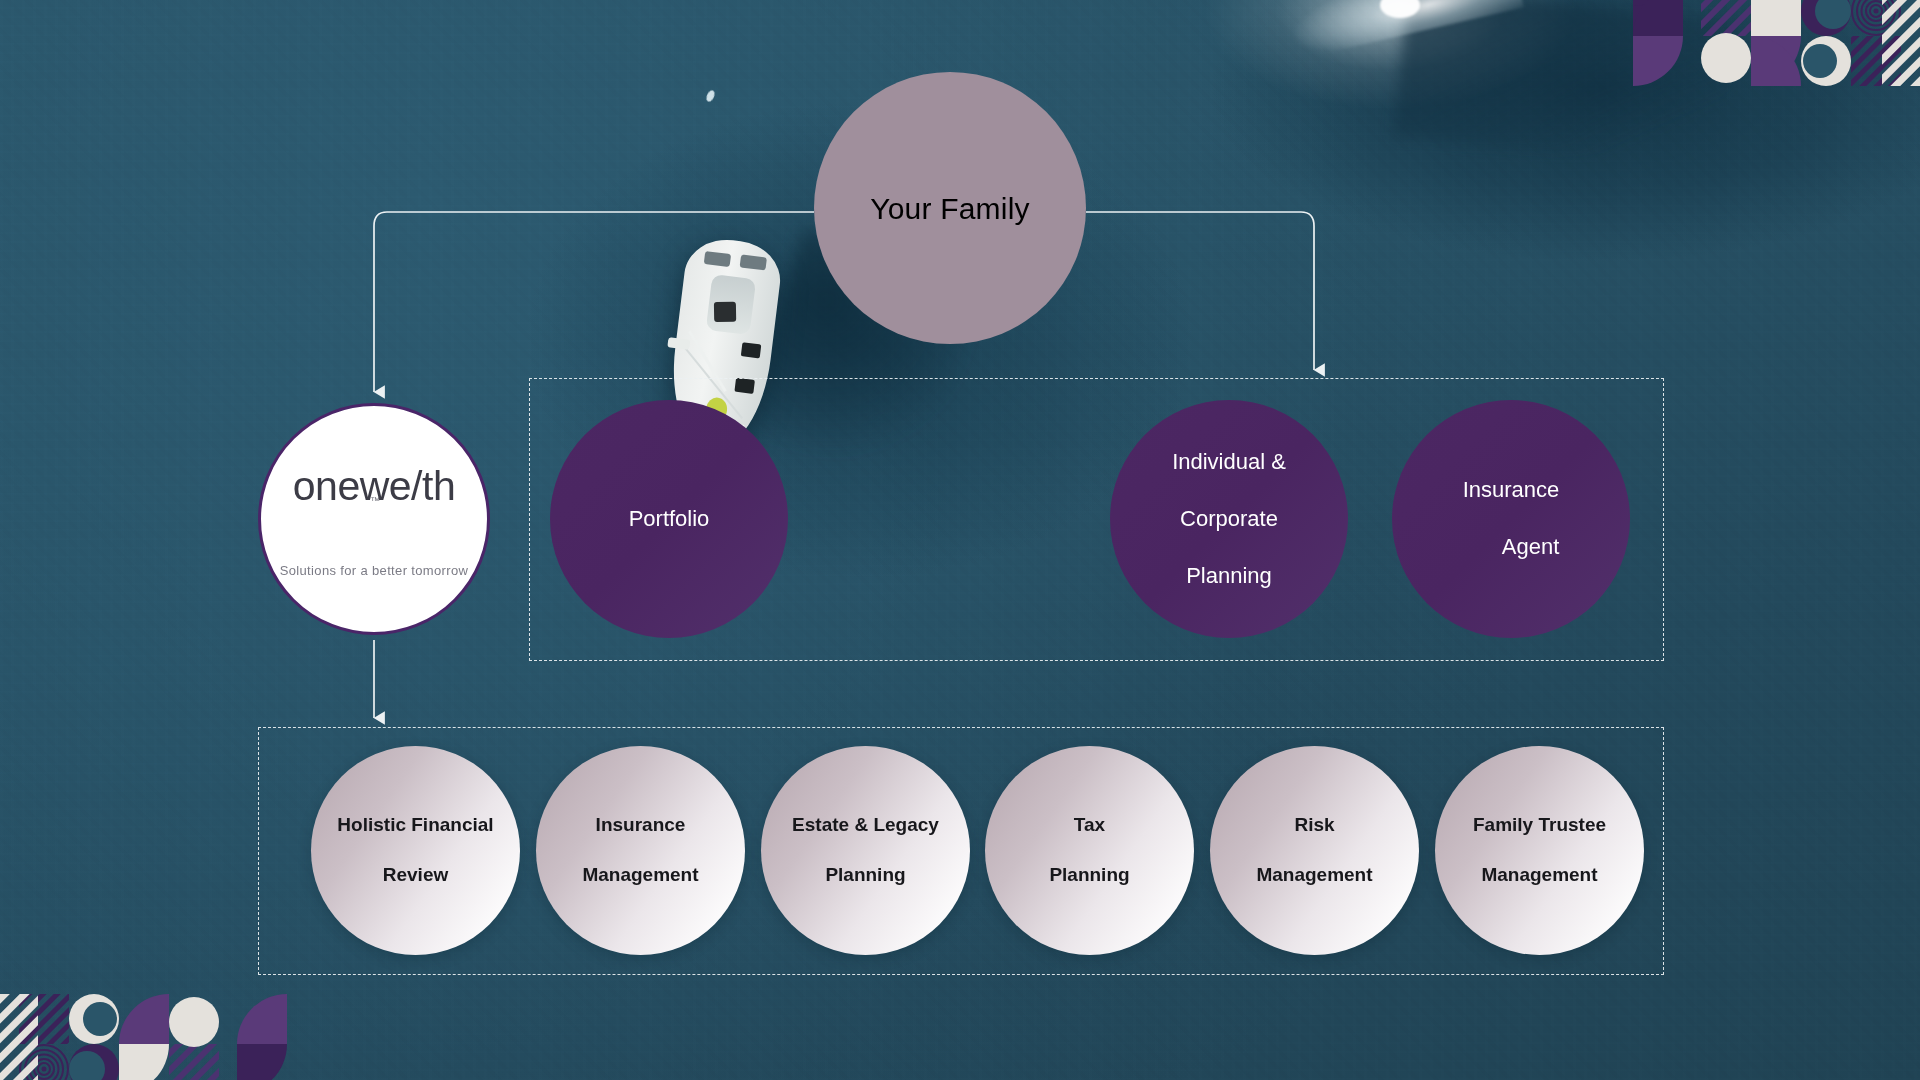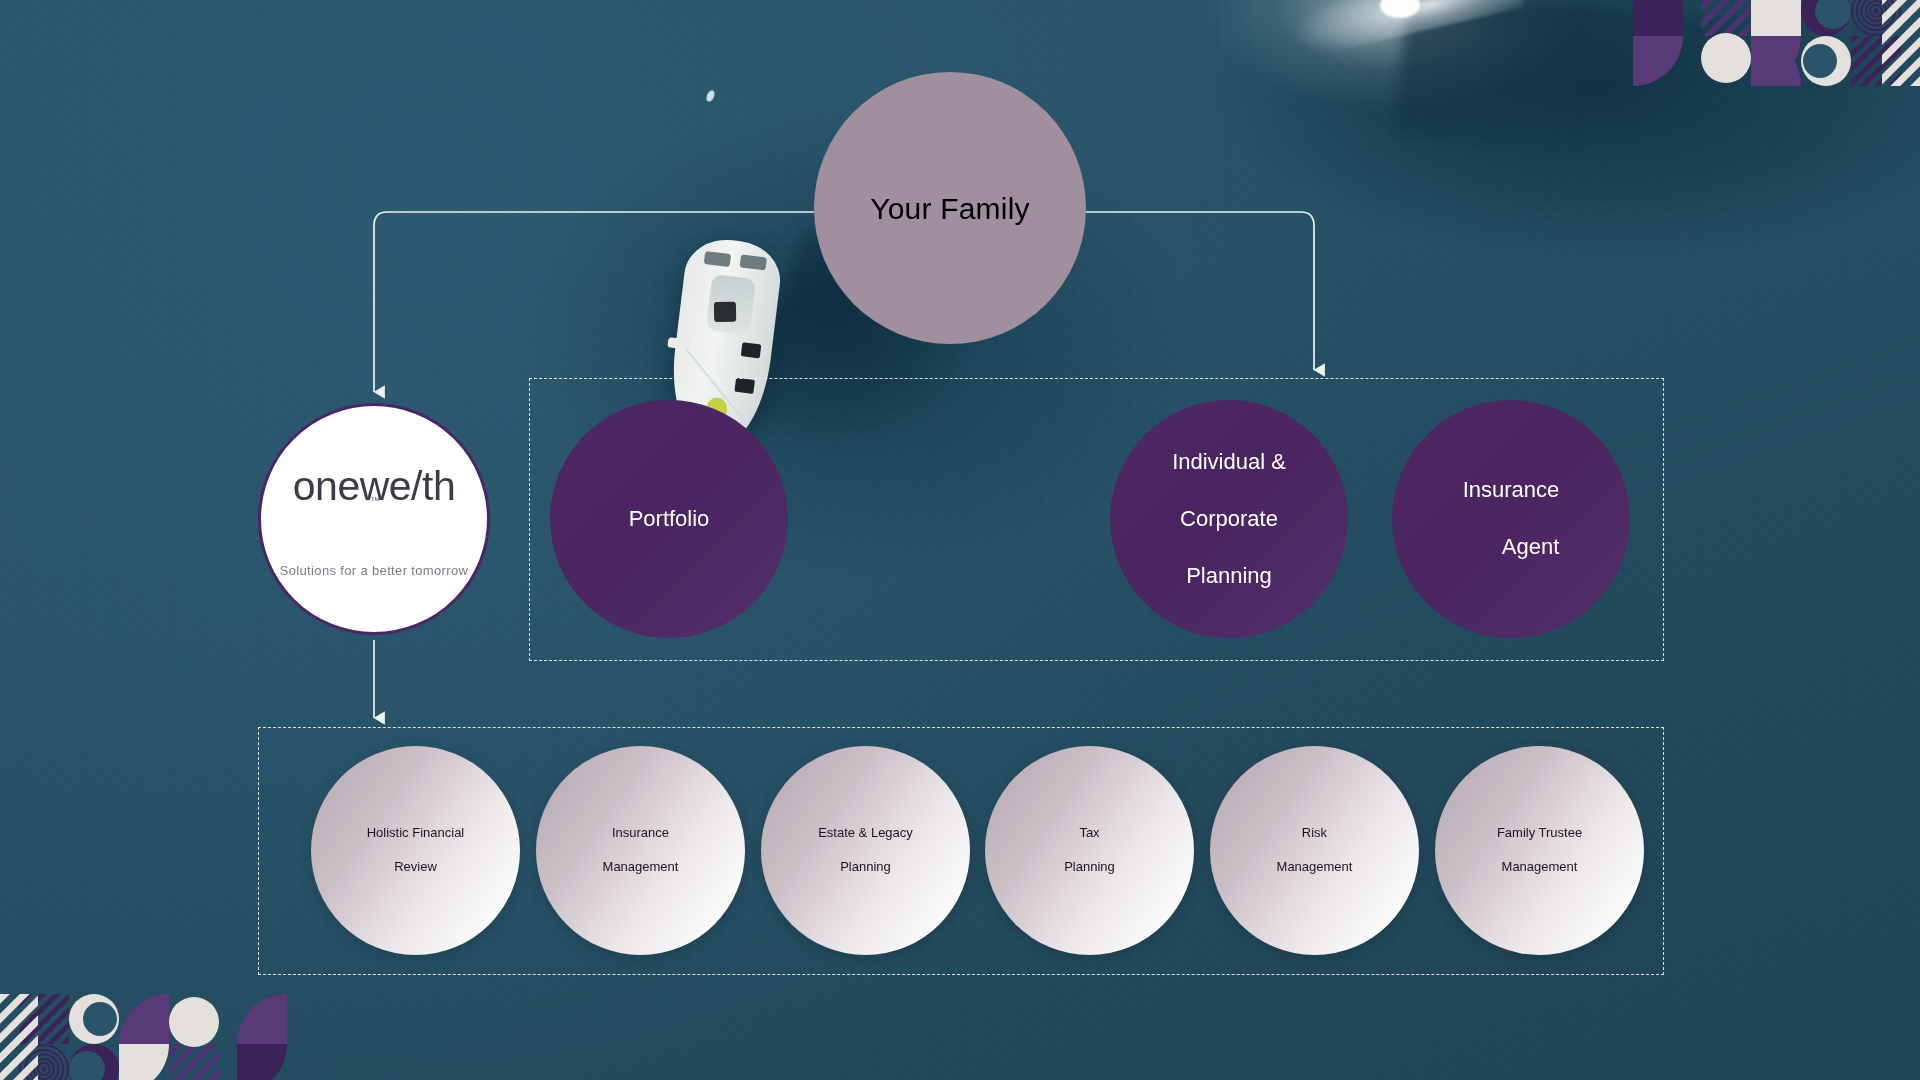--- a/index.html
+++ b/index.html
@@ -132,21 +132,21 @@
     background:linear-gradient(135deg,#4c2763 0%,#4a2561 50%,#52306b 100%);
   }
   .node-purple span{ color:#ffffff; font-size:22px; font-weight:400; }
 
   
   .node-service{
     width:209px; height:209px; top:746px;
     background:linear-gradient(125deg,#b6a6ae 0%,#cbbfc6 32%,#ebe6ea 62%,#fbfafb 85%, #fdfdfd 100%);
     box-shadow:0 4px 14px rgba(6,26,38,.22);
   }
-  .node-service span{ color:#17171b; font-size:13px; font-weight:400; }
+  .node-service span{ color:#17171b; font-size:19px; font-weight:700; }
 </style>
 </head>
 <body>
 
 <div id="bg-photo">
   <div id="bg-noise"></div>
   <div id="wake-3"></div>
   <div id="wake-1"></div>
   <div id="wake-2"></div>
   <div id="speck-1"></div>

